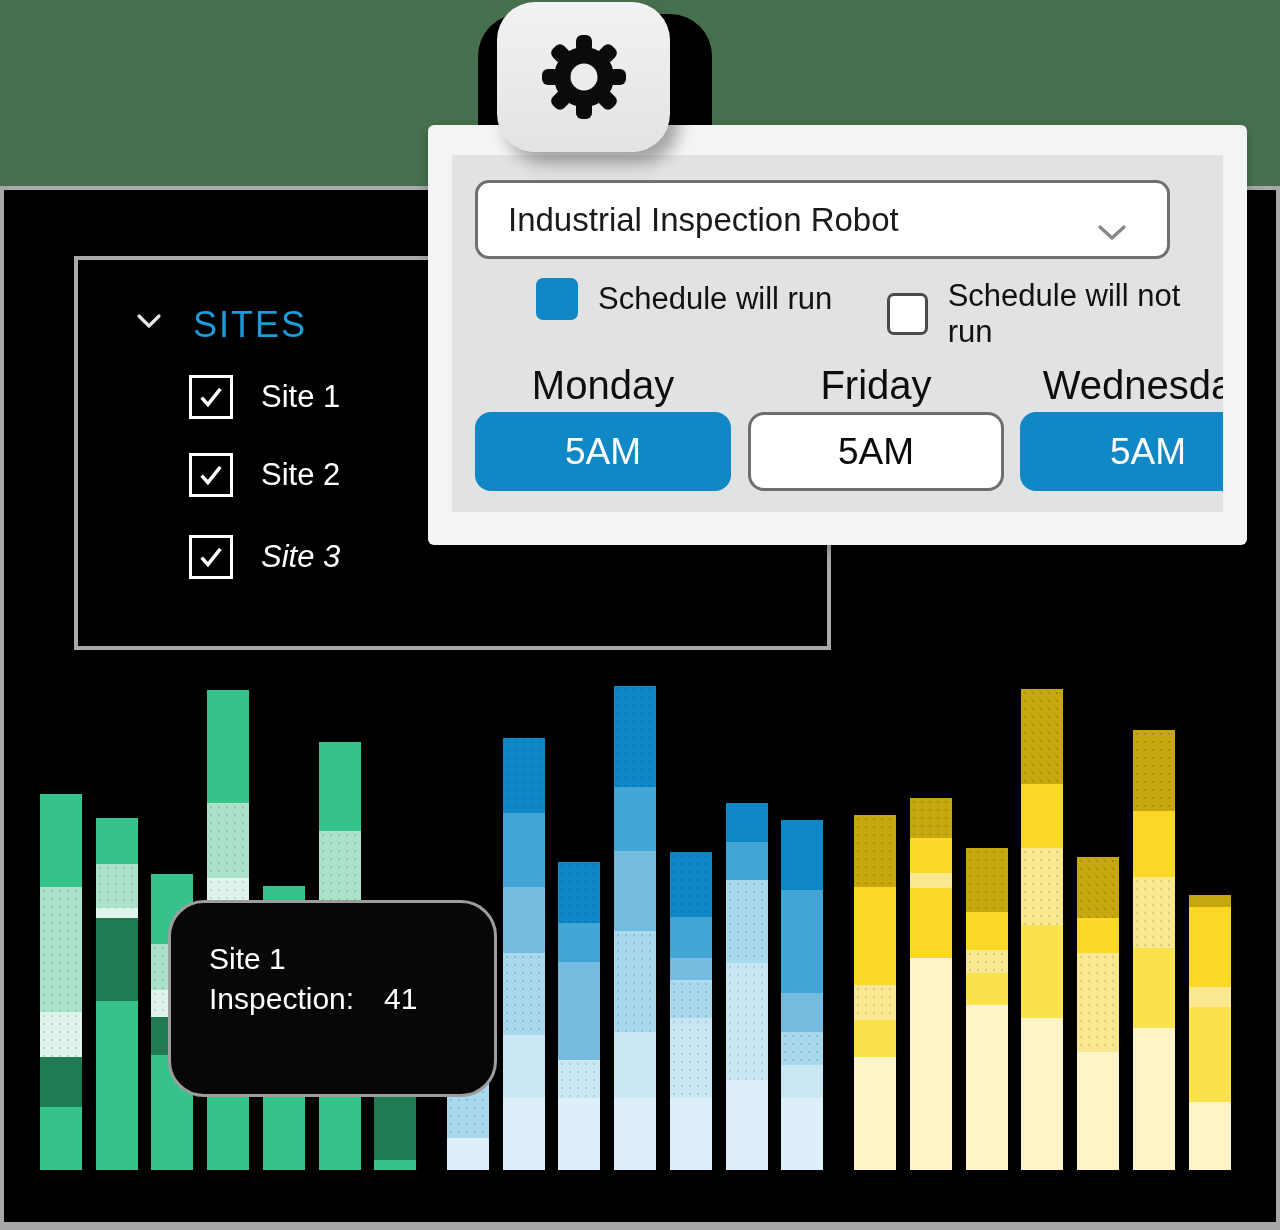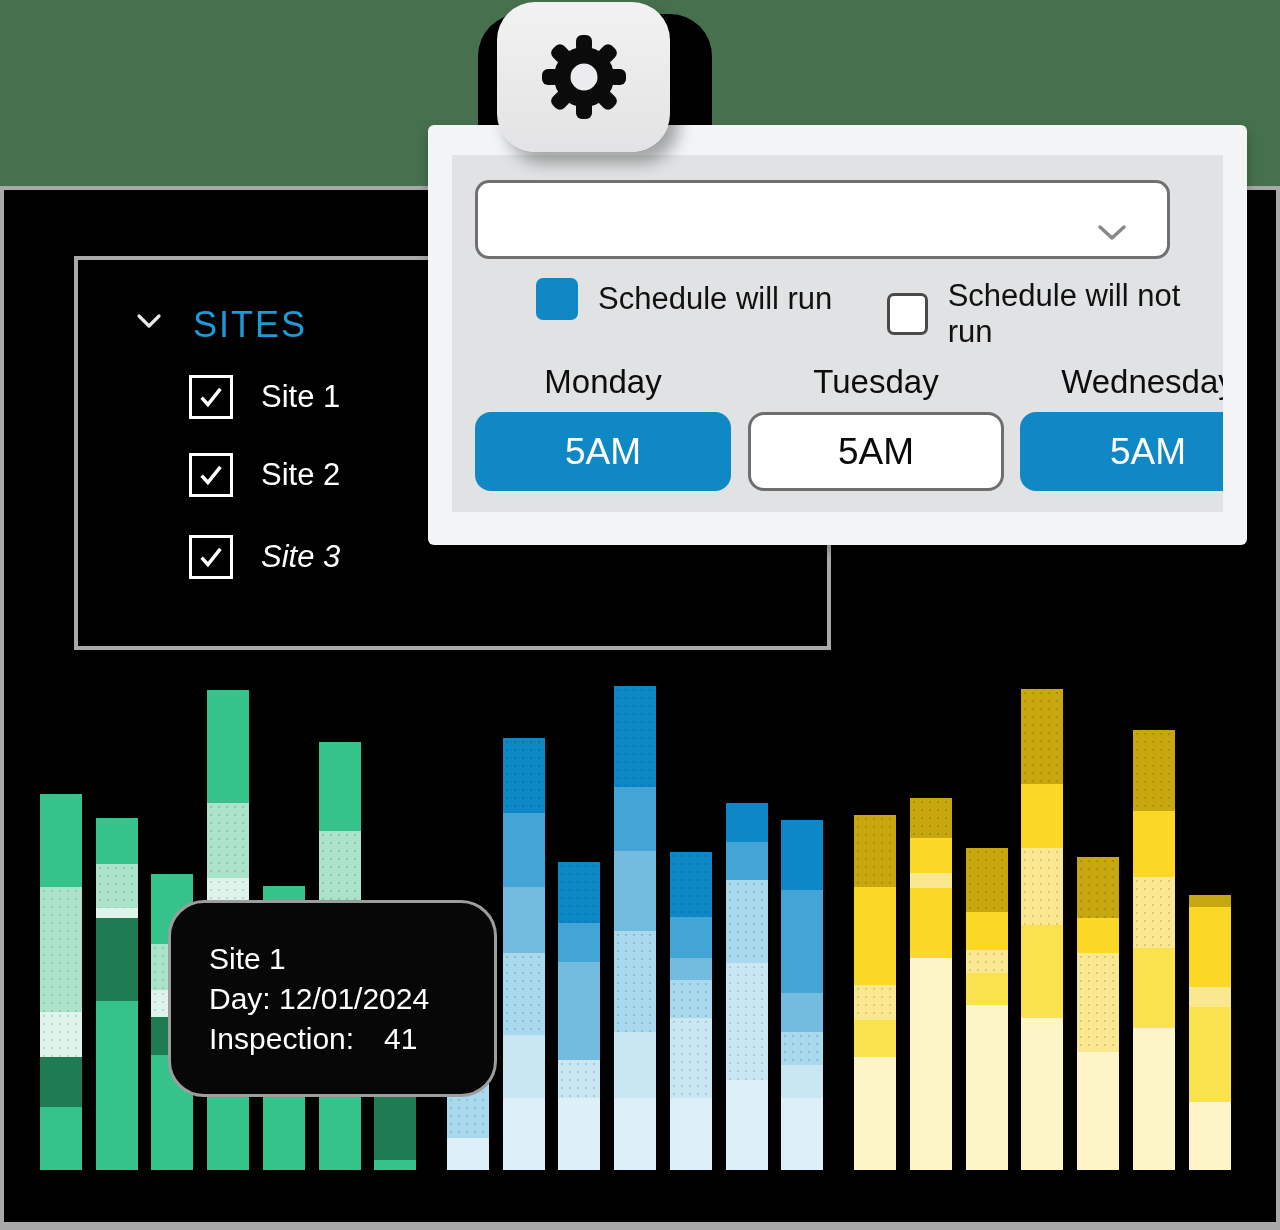--- a/index.html
+++ b/index.html
@@ -44,21 +44,21 @@
   .dropdown{position:absolute;left:23px;top:25px;width:695px;height:79px;box-sizing:border-box;
     background:#fff;border:3px solid #707070;border-radius:14px;display:flex;align-items:center;
     font-size:33px;color:#1a1a1a;padding-left:30px;}
   .dropdown .chev{position:absolute;right:38px;top:30px;}
   .legend-item{position:absolute;top:123px;display:flex;align-items:center;}
   .legend-box{width:42px;height:42px;box-sizing:border-box;border-radius:7px;}
   .legend-box.on{background:#1088c6;}
   .legend-box.off{background:#fff;border:3px solid #4a4a4a;}
   .legend-label{margin-left:20px;font-size:31px;color:#111;}
   .day-label{position:absolute;top:208px;width:256px;text-align:center;
-    font-size:33px;color:#0d0d0d;}
+    font-size:40px;color:#0d0d0d;}
   .time-btn{position:absolute;top:257px;width:256px;height:79px;box-sizing:border-box;
     border-radius:16px;display:flex;align-items:center;justify-content:center;font-size:37px;}
   .time-btn.active{background:#1088c6;color:#fff;}
   .time-btn.inactive{background:#fff;color:#0a0a0a;border:3px solid #6e6e6e;}
 
   
   .black-blob{left:478px;top:14px;width:234px;height:190px;background:#000;
     border-radius:42px;z-index:4;}
   .gear-badge{left:497px;top:2px;width:173px;height:150px;border-radius:38px;
     background:linear-gradient(#f2f2f2,#e3e3e5);z-index:7;
@@ -242,48 +242,48 @@
       <svg width="30" height="30" viewBox="0 0 24 24">
         <polyline points="4.5,12.5 9.5,18 19.5,5.5" fill="none" stroke="#fff" stroke-width="2.8"></polyline>
       </svg>
     </span>
     <span class="site-label">Site 3</span>
   </div>
 </div>
 
 <div class="abs tooltip">
   <div>Site 1</div>
-  <div>Day: 12/01/2024</div>
   <div><span>Inspection:</span><span class="val">41</span></div>
 </div>
 
 <div class="abs black-blob"></div>
 
 <div class="abs settings-panel">
   <div class="settings-inner">
 
     <div class="dropdown">
+      <span>Industrial Inspection Robot</span>
       <span class="chev">
         <svg width="34" height="20" viewBox="0 0 34 20">
           <polyline points="5,4 17,15 29,4" fill="none" stroke="#878787" stroke-width="3.4" stroke-linecap="round" stroke-linejoin="round"></polyline>
         </svg>
       </span>
     </div>
 
     <div class="legend-item" style="left:40px;margin-left:44px;">
       <span class="legend-box on"></span>
       <span class="legend-label">Schedule will run</span>
     </div>
     <div class="legend-item" style="left:391px;margin-left:44px;">
       <span class="legend-box off"></span>
       <span class="legend-label">Schedule will not run</span>
     </div>
 
     <div class="day-label" style="left:23px;">Monday</div>
-    <div class="day-label" style="left:296px;">Tuesday</div>
+    <div class="day-label" style="left:296px;">Friday</div>
     <div class="day-label" style="left:568px;">Wednesday</div>
 
     <div class="time-btn active" style="left:23px;">
         <span>5AM</span>
       </div>
     <div class="time-btn inactive" style="left:296px;">
         <span>5AM</span>
       </div>
     <div class="time-btn active" style="left:568px;">
         <span>5AM</span>

